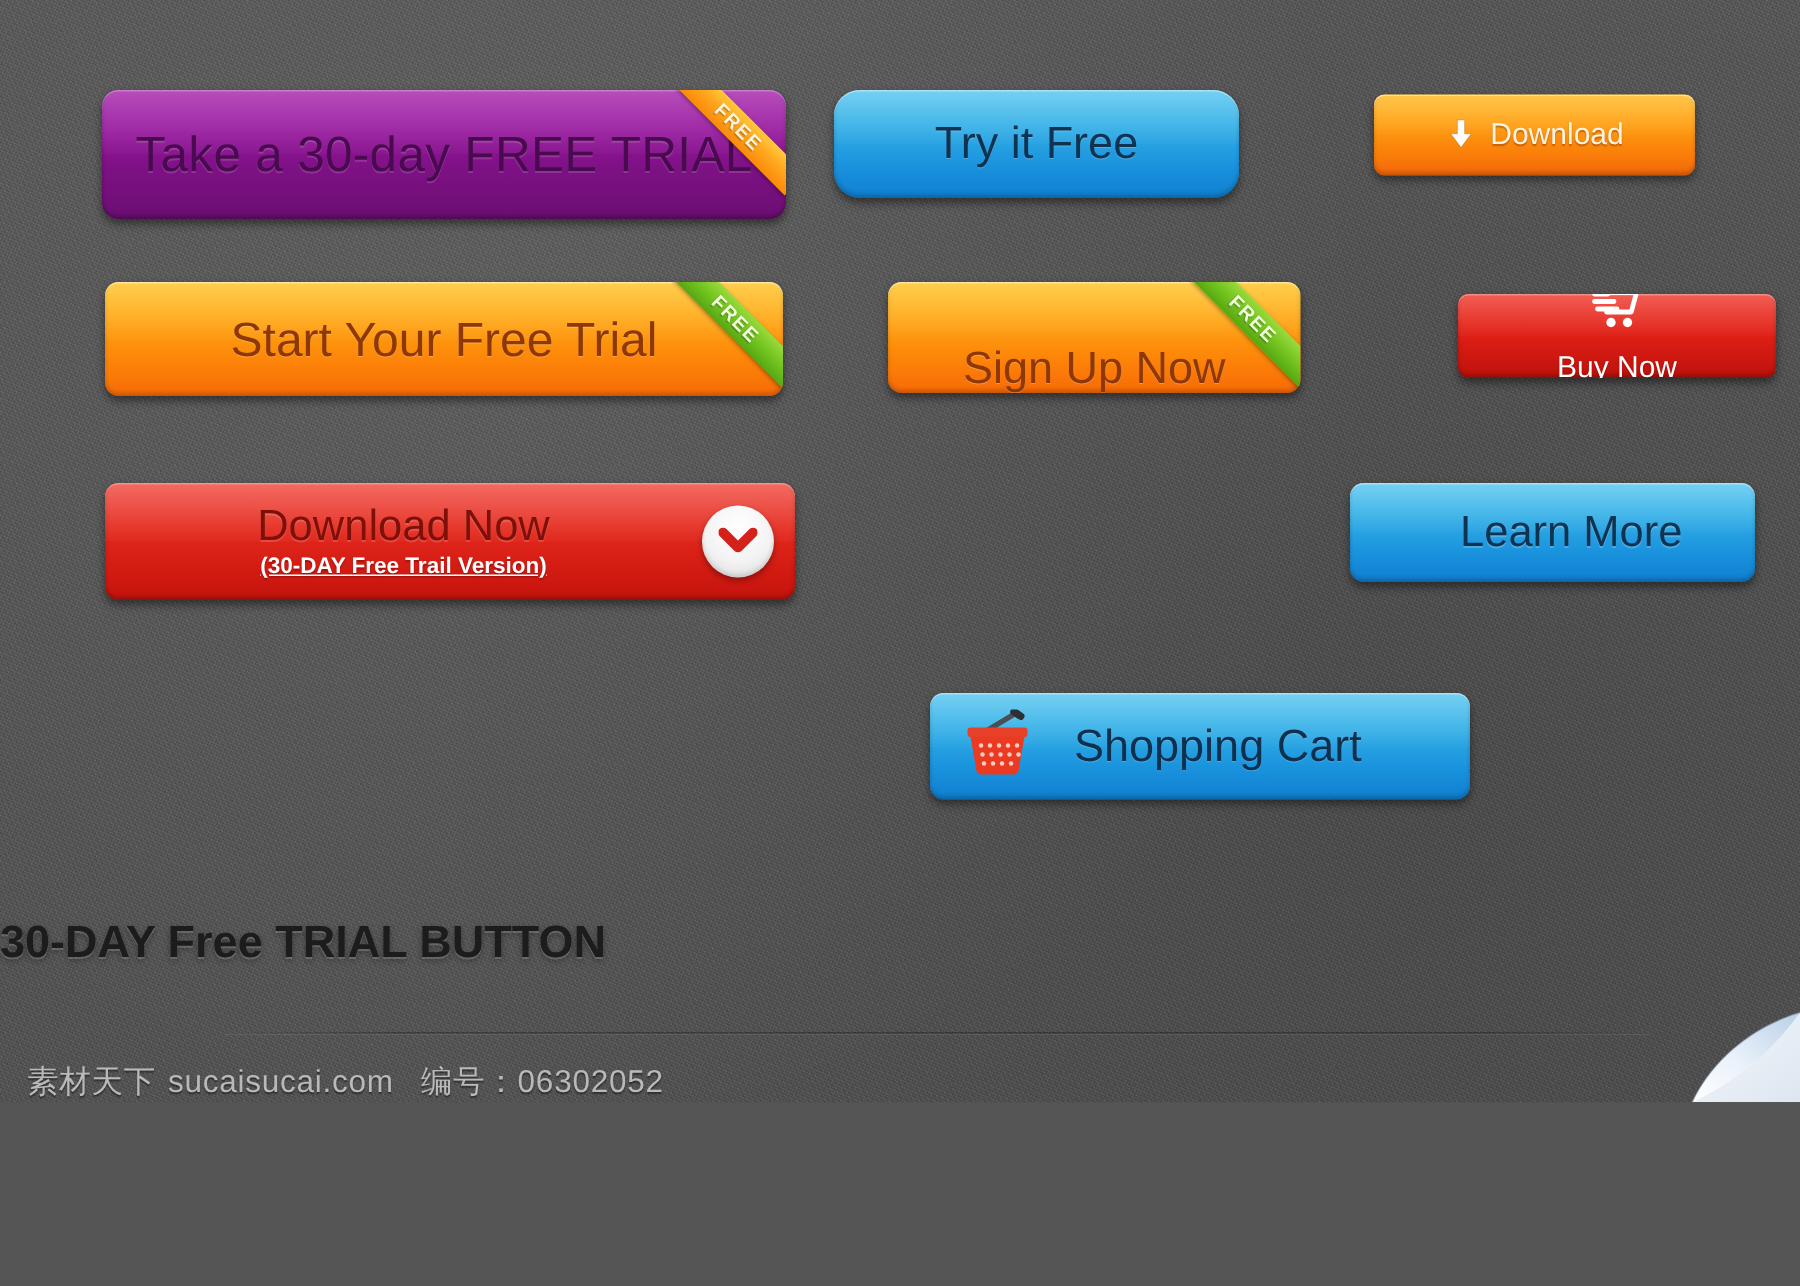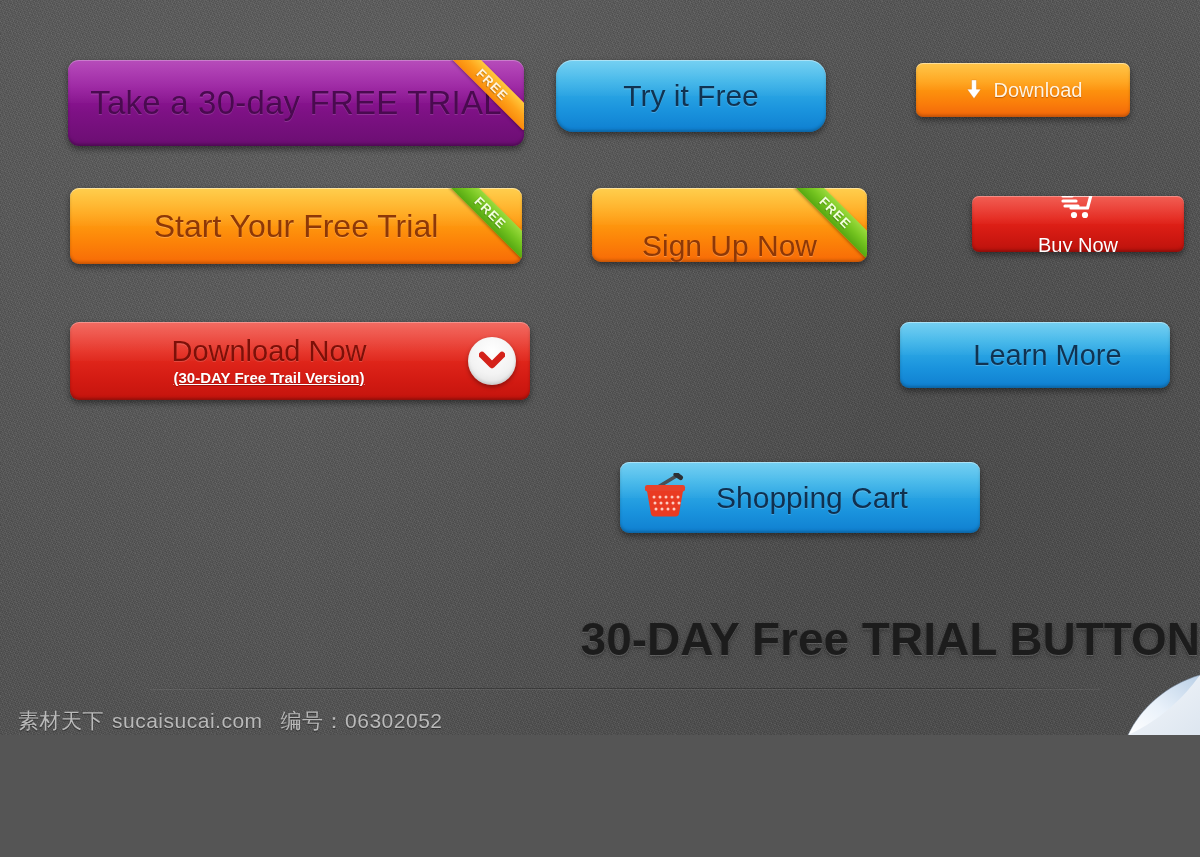--- a/index.html
+++ b/index.html
@@ -271,22 +271,22 @@
     display: flex; align-items: center; justify-content: center;
     background: radial-gradient(circle at 50% 30%, #ffffff 0%, #f3f3f3 55%, #d8d8d8 100%);
     box-shadow: 0 2px 4px rgba(0,0,0,0.35), inset 0 -2px 3px rgba(0,0,0,0.12);
   }
 
   
   .heading {
     position: absolute;
     left: 0; right: 0;
     top: 612px;
-    text-align: right;
-    font-size: 46px;
+    text-align: left;
+    font-size: 30px;
     font-weight: bold;
     color: #1c1c1c;
     letter-spacing: 0px;
     text-shadow: 0 1px 0 rgba(255,255,255,0.18), 0 2px 4px rgba(0,0,0,0.35);
   }
   .divider {
     position: absolute;
     left: 150px; width: 950px; top: 688px; height: 1px;
     background: linear-gradient(90deg, rgba(0,0,0,0) 0%, rgba(0,0,0,0.28) 12%, rgba(0,0,0,0.28) 88%, rgba(0,0,0,0) 100%);
     box-shadow: 0 1px 0 rgba(255,255,255,0.07);

